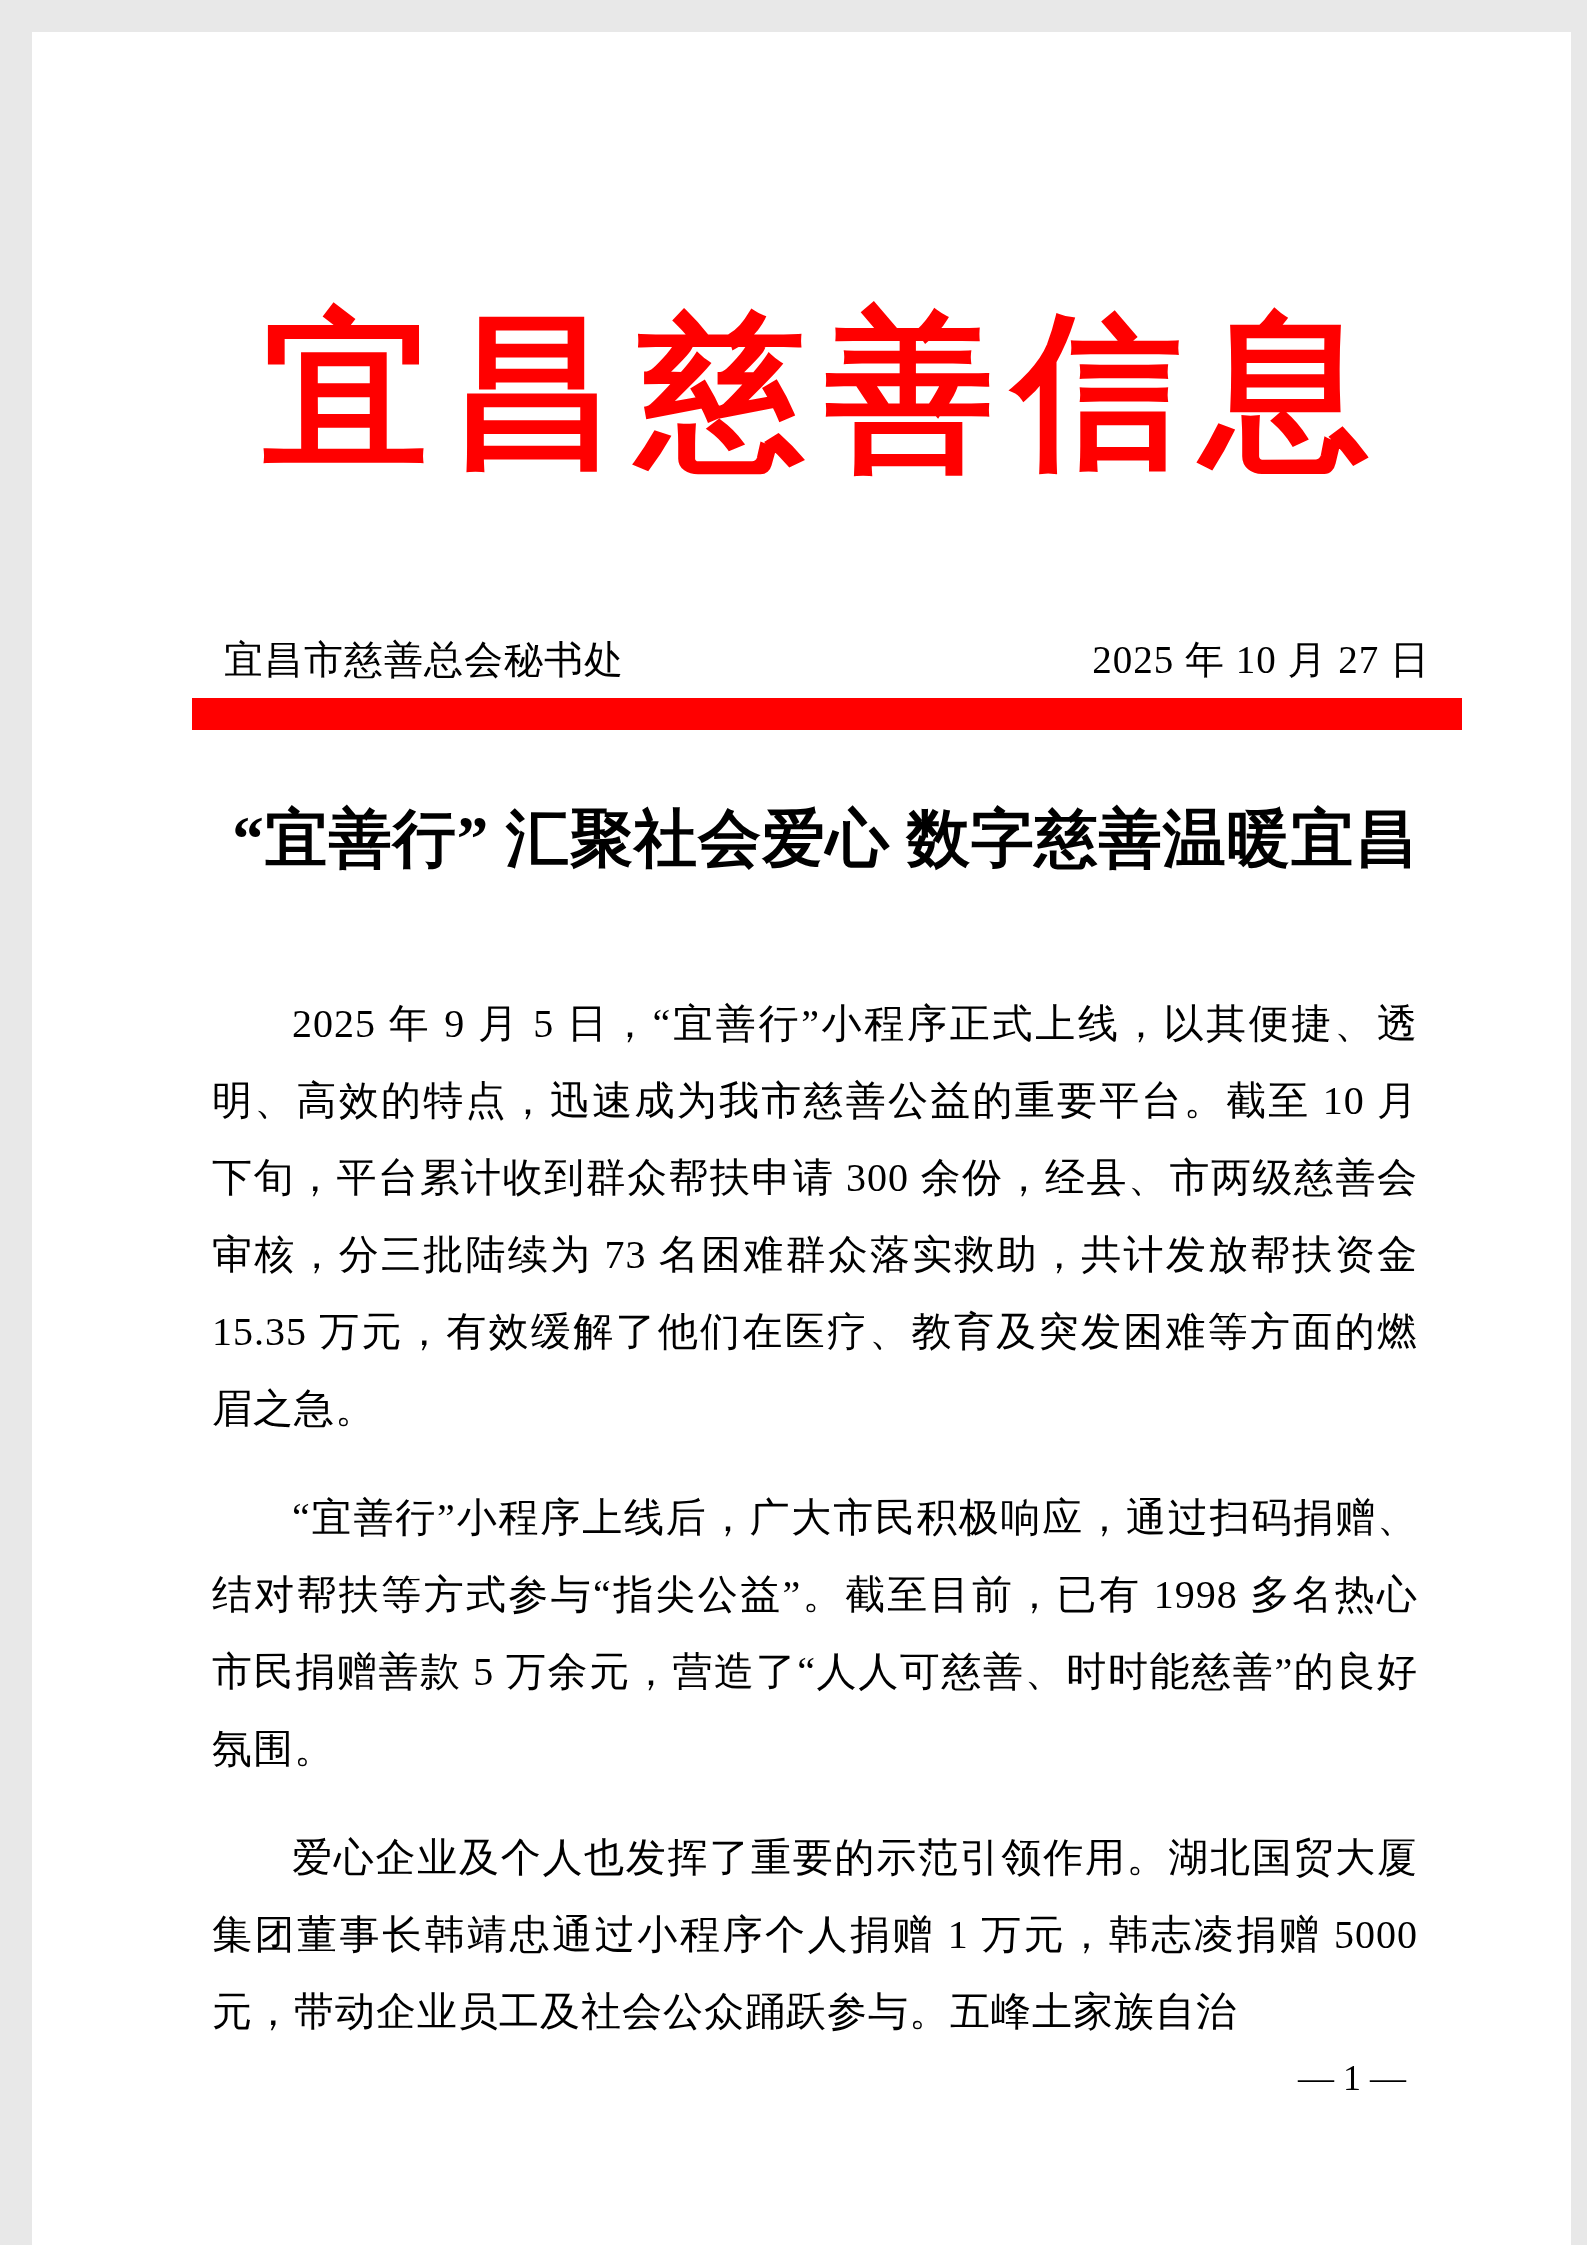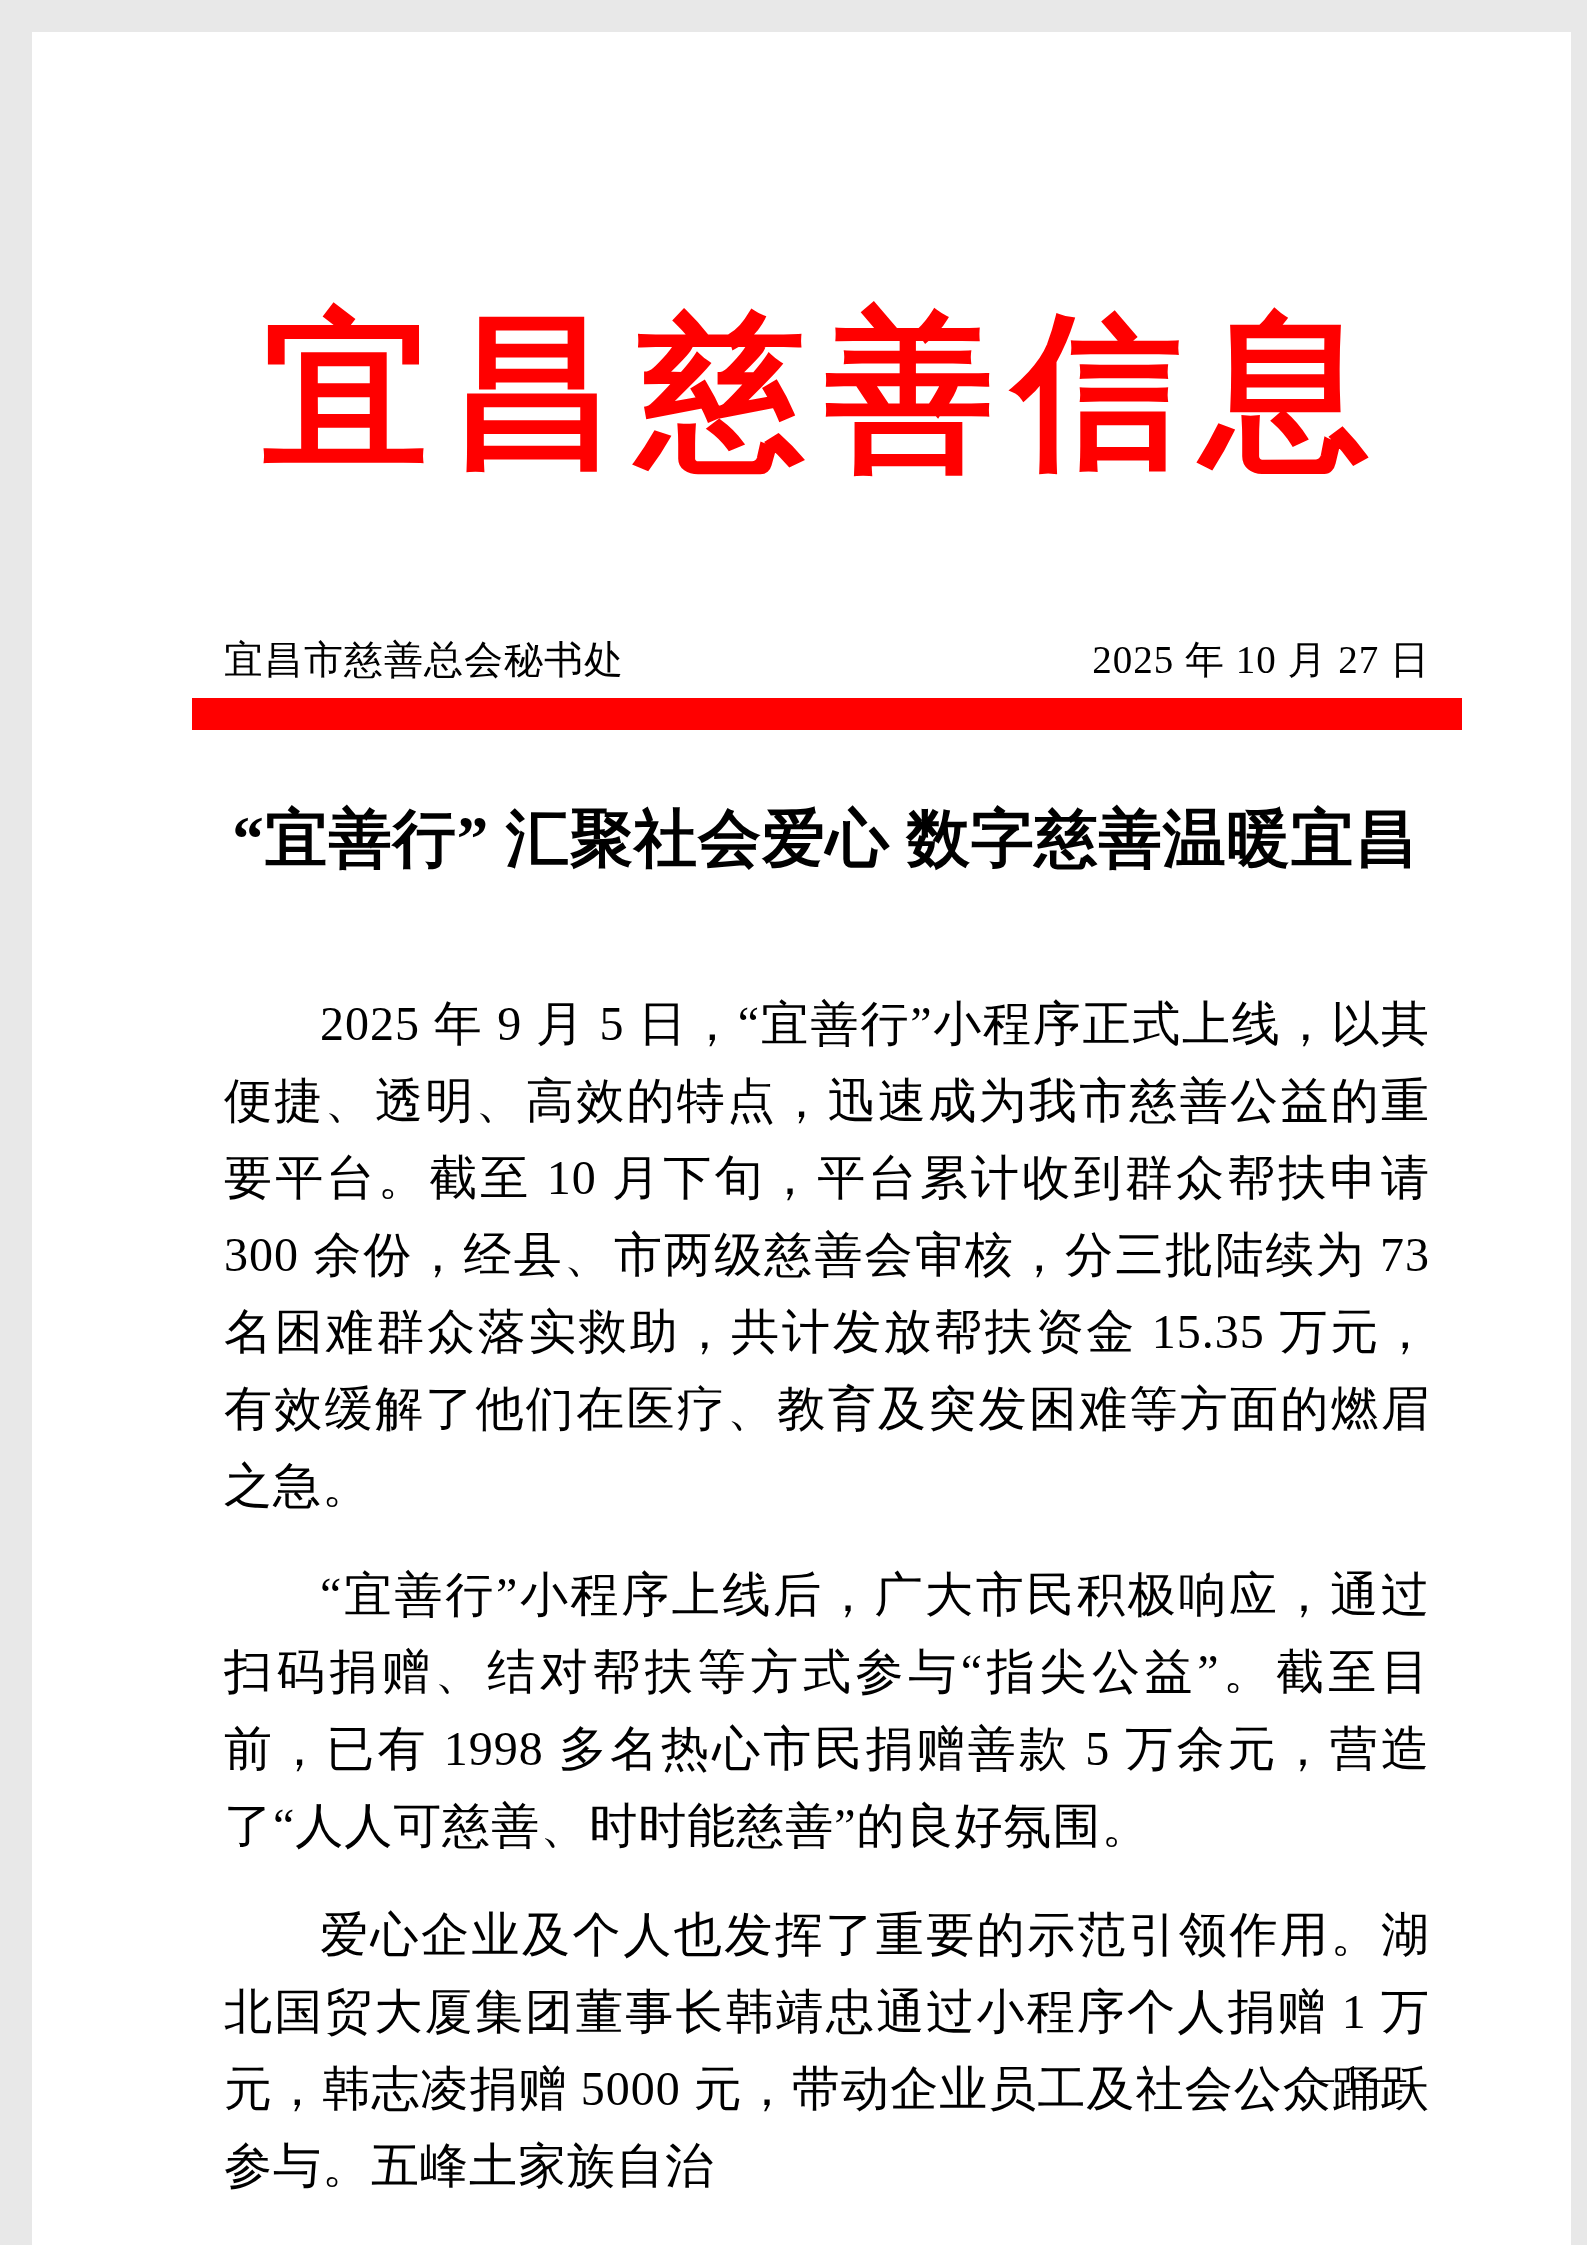--- a/index.html
+++ b/index.html
@@ -69,23 +69,23 @@
     font-family: "Liberation Serif", serif;
     font-weight: bold;
     font-size: 63px;
     line-height: 70px;
     letter-spacing: 1px;
     white-space: nowrap;
   }
   .article-body {
     position: absolute;
     top: 921px;
-    left: 160px;
+    left: 148px;
     width: 1270px;
-    font-size: 48px;
+    font-size: 40px;
     line-height: 77px;
     text-align: justify;
   }
   .article-body .para {
     text-indent: 2em;
     font-family: "Liberation Serif", serif;
     letter-spacing: 1px;
   }
   .article-body .section-heading {
     text-indent: 2em;

